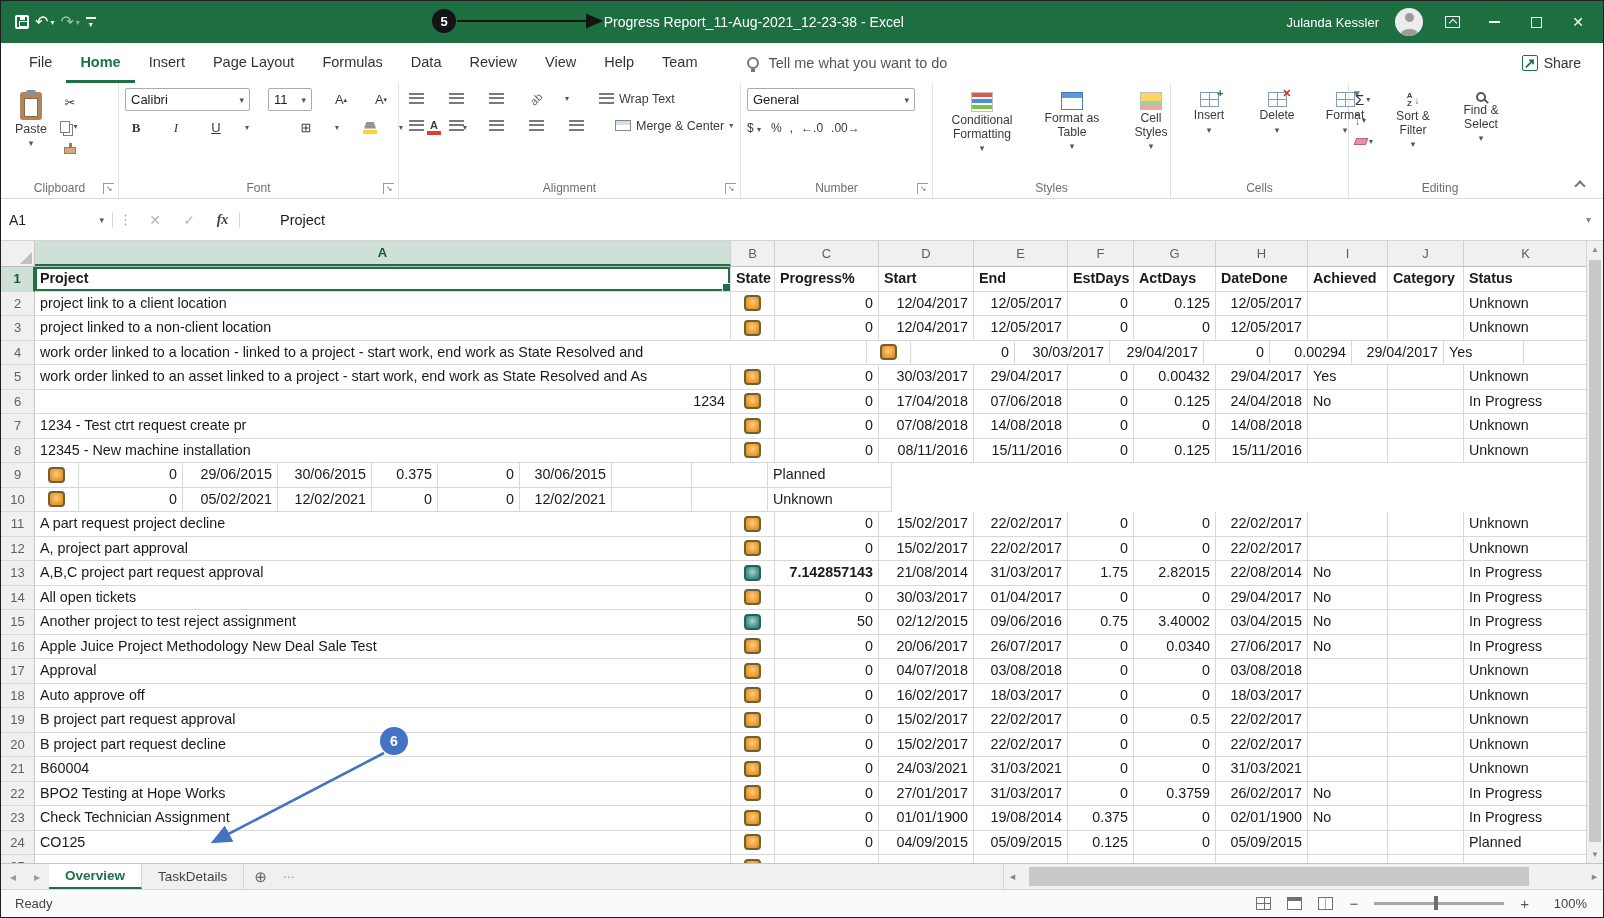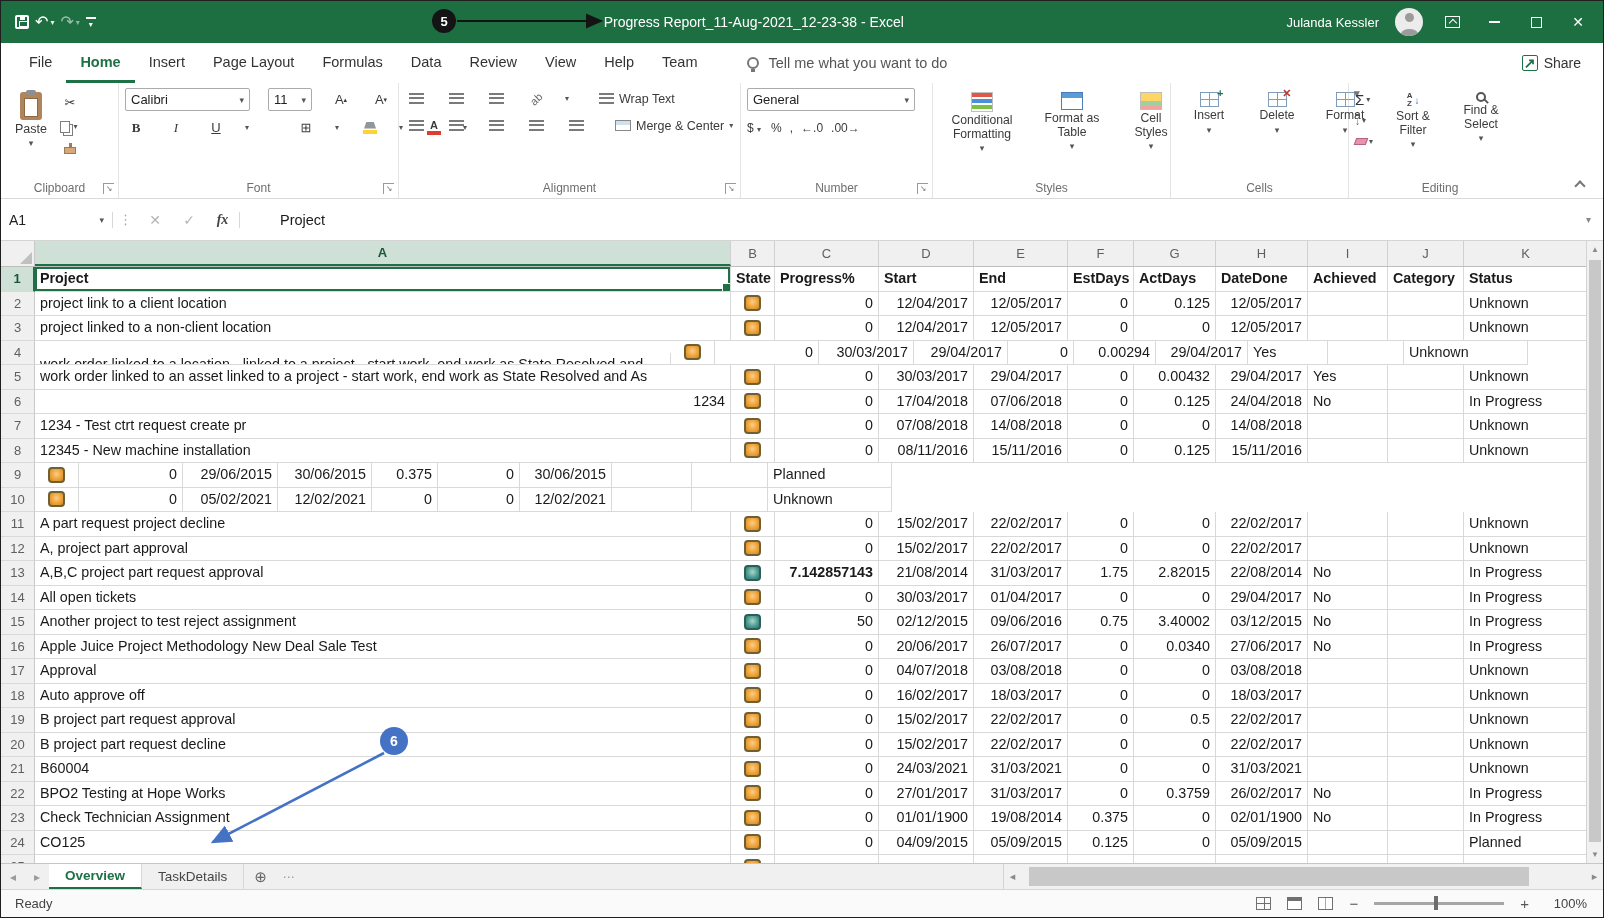--- a/index.html
+++ b/index.html
@@ -519,21 +519,21 @@
           <div class="cell num" style="width: 94px;">12/05/2017</div>
           <div class="cell num" style="width: 66px;">0</div>
           <div class="cell num" style="width: 82px;">0</div>
           <div class="cell num" style="width: 92px;">12/05/2017</div>
           <div class="cell" style="width: 80px;"></div>
           <div class="cell" style="width: 76px;"></div>
           <div class="cell" style="width: 124px;">Unknown</div>
         </div>
         <div class="grow">
           <div class="gutter">4</div>
-          <div class="cell" style="width: 636px; margin-top: 12px;">work order linked to a location -  linked to a project - start work, end work as State Resolved and</div>
+          <div class="cell" style="width: 832px;">work order linked to a location -  linked to a project - start work, end work as State Resolved and</div>
           <div class="cell ctr" style="width: 44px;">
             <span class="state-icon orange"></span>
           </div>
           <div class="cell num" style="width: 104px;">0</div>
           <div class="cell num" style="width: 95px;">30/03/2017</div>
           <div class="cell num" style="width: 94px;">29/04/2017</div>
           <div class="cell num" style="width: 66px;">0</div>
           <div class="cell num" style="width: 82px;">0.00294</div>
           <div class="cell num" style="width: 92px;">29/04/2017</div>
           <div class="cell" style="width: 80px;">Yes</div>
@@ -702,21 +702,21 @@
           <div class="gutter">15</div>
           <div class="cell" style="width: 696px;">Another project to test reject assignment</div>
           <div class="cell ctr" style="width: 44px;">
             <span class="state-icon teal"></span>
           </div>
           <div class="cell num" style="width: 104px;">50</div>
           <div class="cell num" style="width: 95px;">02/12/2015</div>
           <div class="cell num" style="width: 94px;">09/06/2016</div>
           <div class="cell num" style="width: 66px;">0.75</div>
           <div class="cell num" style="width: 82px;">3.40002</div>
-          <div class="cell num" style="width: 92px;">03/12/2015</div>
+          <div class="cell num" style="width: 92px;">03/04/2015</div>
           <div class="cell" style="width: 80px;">No</div>
           <div class="cell" style="width: 76px;"></div>
           <div class="cell" style="width: 124px;">In Progress</div>
         </div>
         <div class="grow">
           <div class="gutter">16</div>
           <div class="cell" style="width: 696px;">Apple Juice Project Methodology New Deal Sale Test</div>
           <div class="cell ctr" style="width: 44px;">
             <span class="state-icon orange"></span>
           </div>

